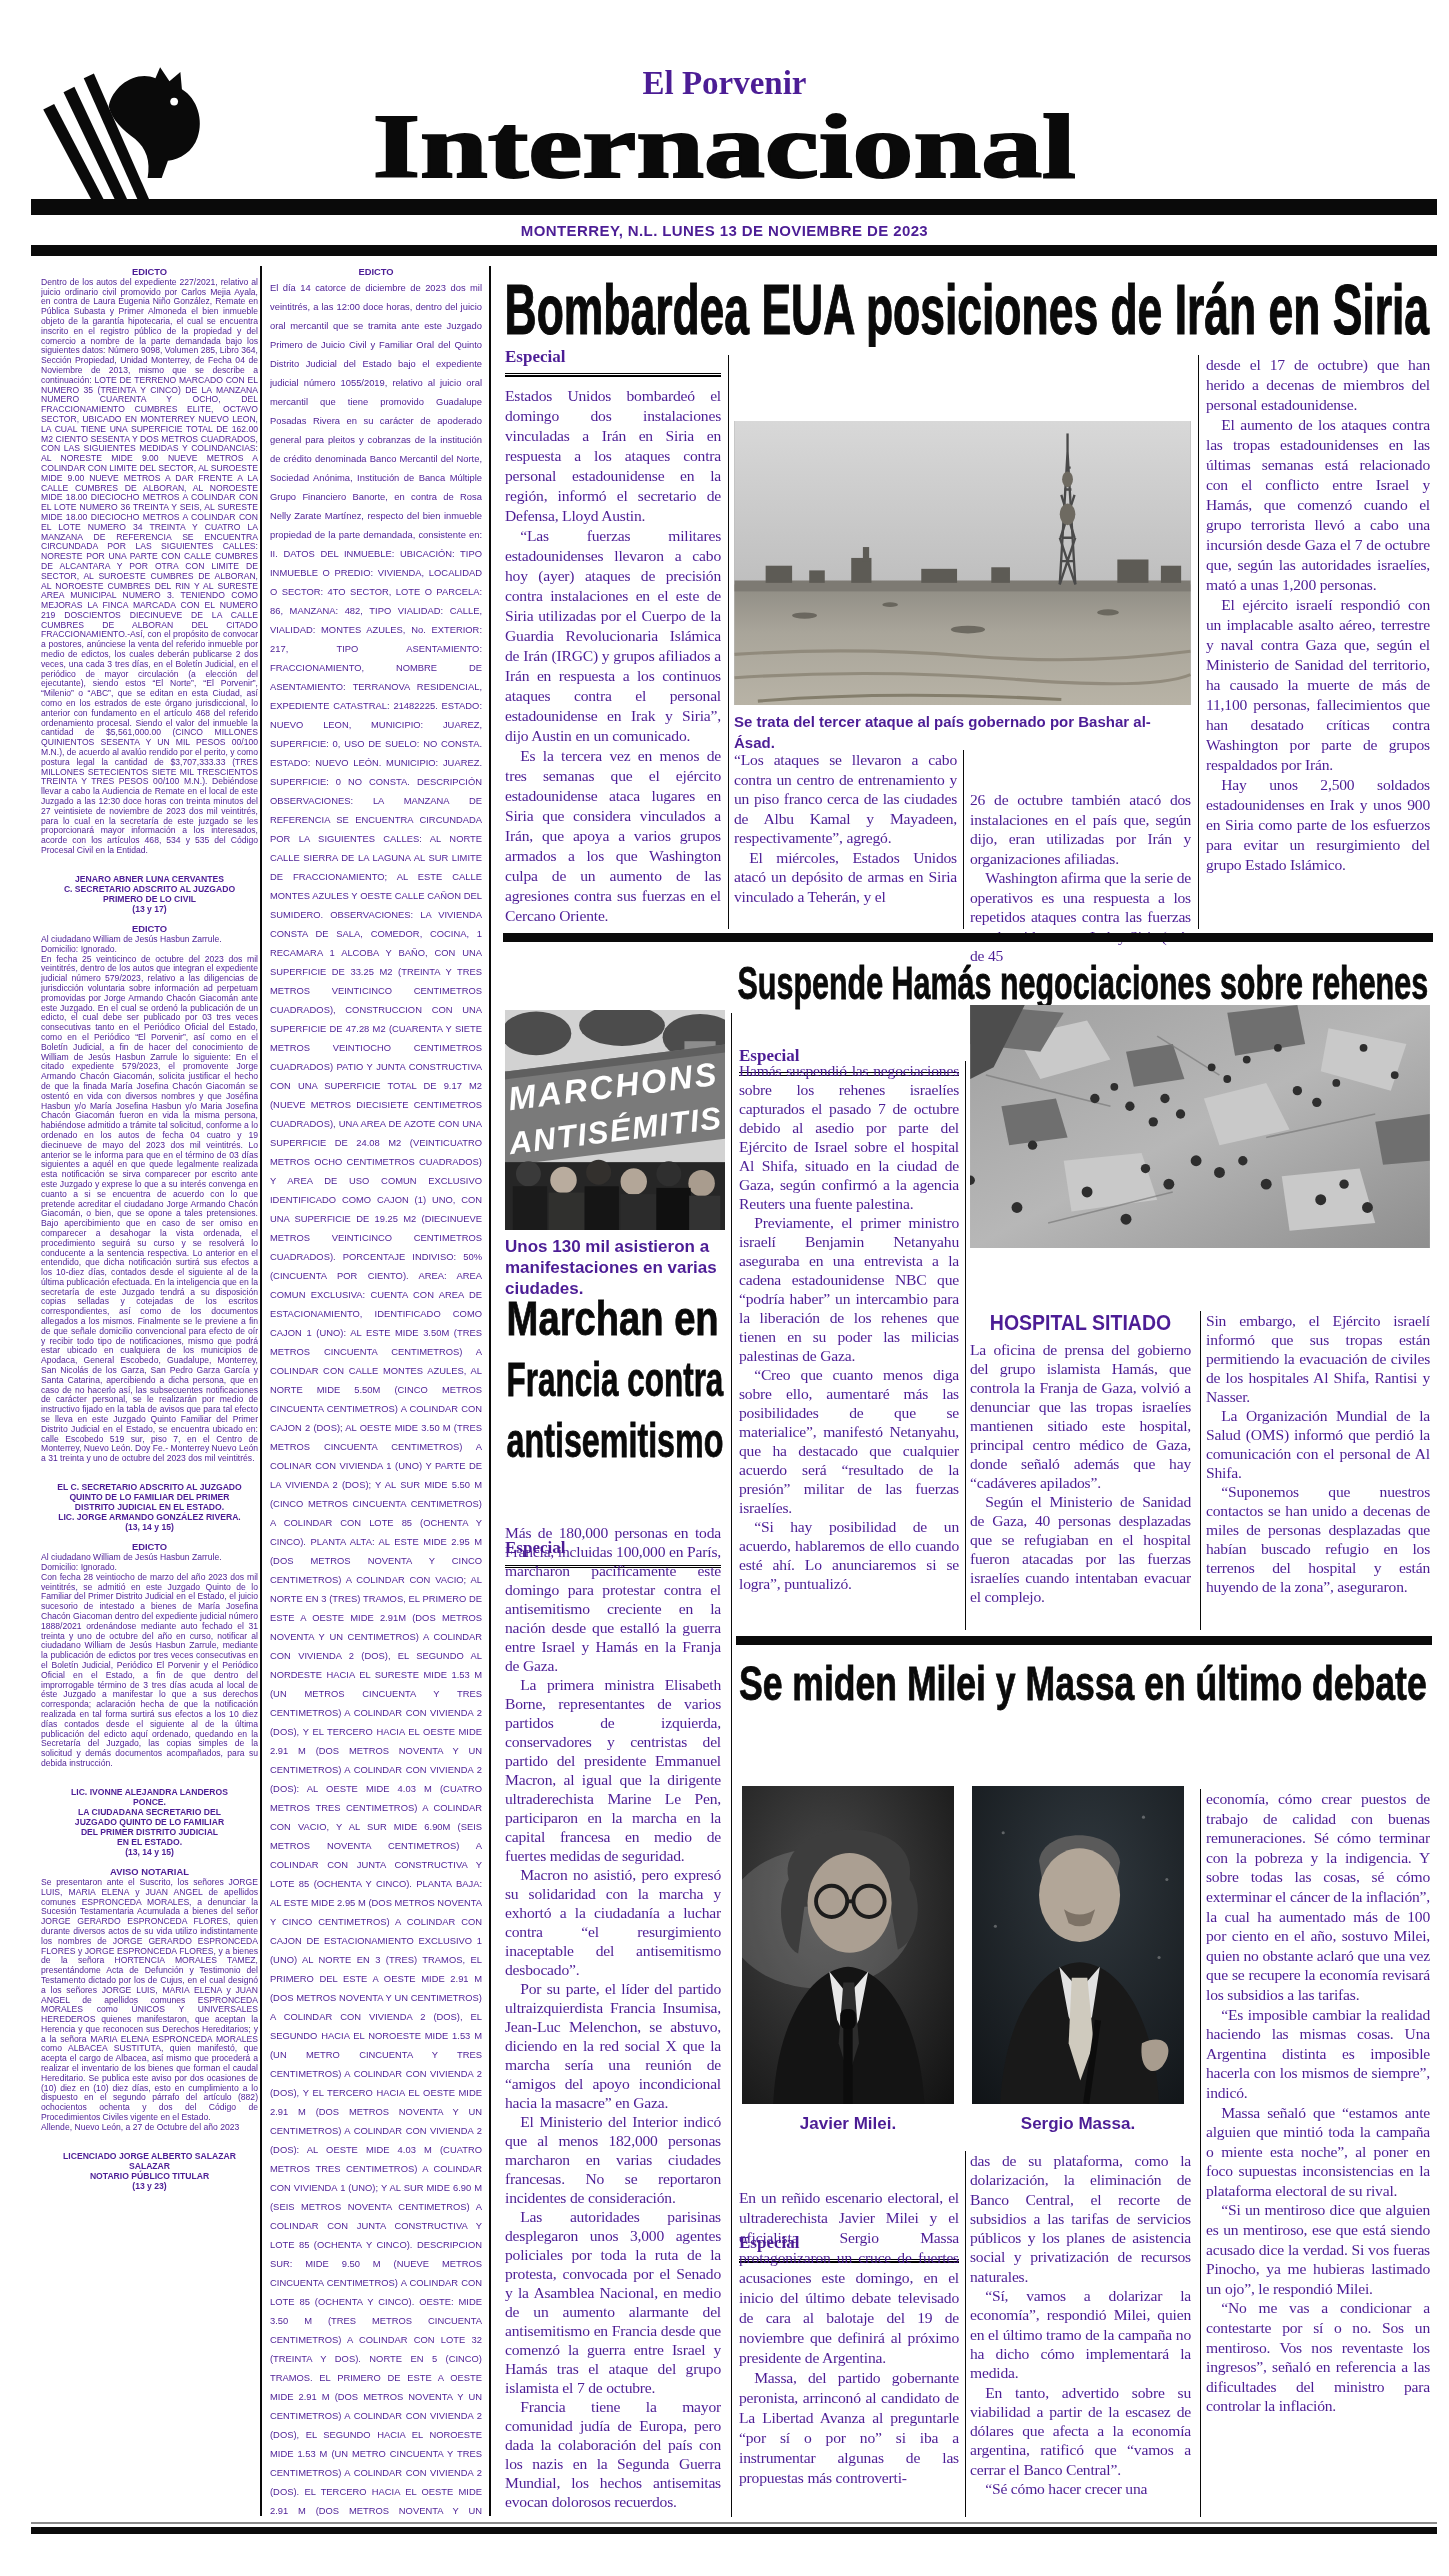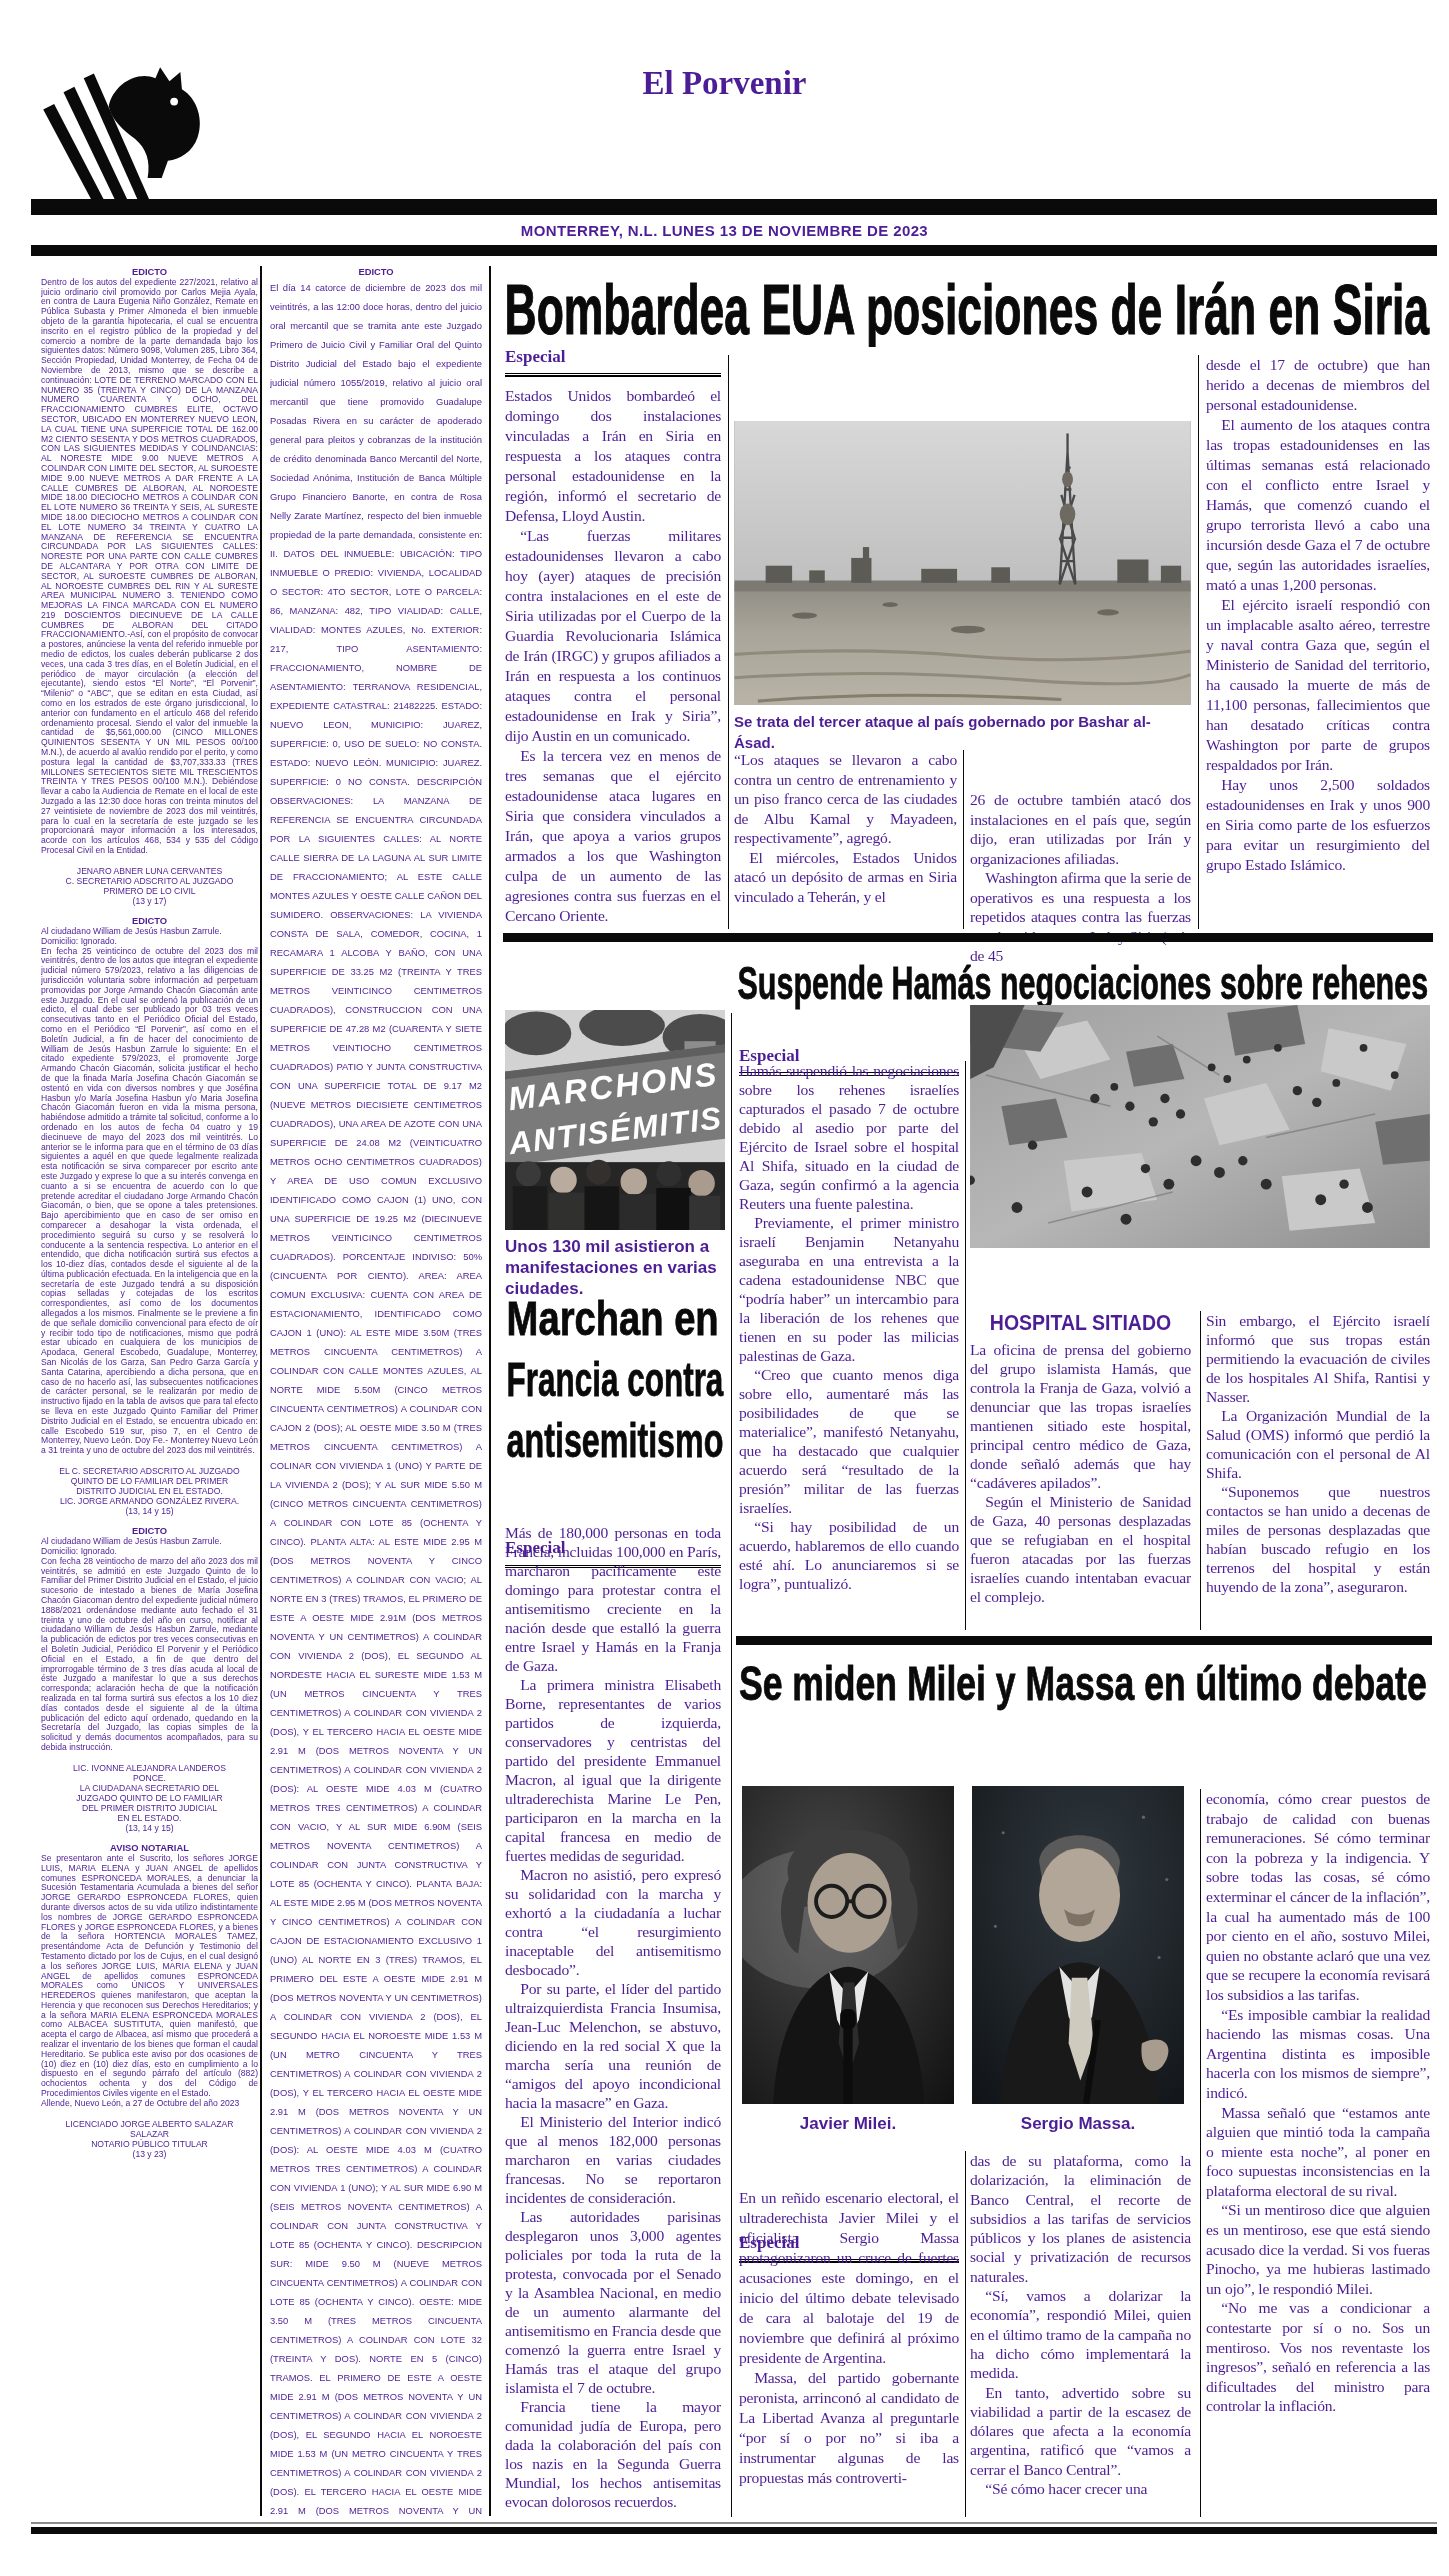--- a/index.html
+++ b/index.html
@@ -18,21 +18,21 @@
     font-size:33px; letter-spacing:0px; }
   .dateline { left:0; width:1449px; top:222px; text-align:center;
     font-weight:bold; font-size:15px; letter-spacing:0.4px; }
 
   
   .legal-col { top:266px; height:2252px; overflow:hidden; }
   .legal-col .notice { margin-bottom:9.4px; }
   .notice-head { text-align:center; font-weight:bold; font-size:9.4px; margin-bottom:0.8px; }
   .notice-body { font-size:8.6px; line-height:9.8px; text-align:justify; white-space:pre-line; }
   .legal2 .notice-body { font-size:9.4px; line-height:19px; }
-  .notice-sig { text-align:center; font-weight:normal; font-size:8.6px; line-height:10px; white-space:pre-line; margin-top:10px; }
+  .notice-sig { text-align:center; font-weight:bold; font-size:8.6px; line-height:10px; white-space:pre-line; margin-top:18px; }
   .legal2 .notice-sig { font-size:9.4px; line-height:11.3px; }
 
   
   .article-body { font-family:"Liberation Serif","DejaVu Serif",serif;
     font-size:15.6px; line-height:19.5px; text-align:justify; white-space:pre-line;
     overflow:hidden; letter-spacing:-0.2px; }
   .byline { font-family:"Liberation Serif","DejaVu Serif",serif; font-weight:bold;
     font-size:17px; padding-bottom:6.2px; border-bottom:0.8px solid #000; position:relative; }
   .byline::after { content:""; position:absolute; left:0; right:0; bottom:-3.9px; height:1.6px; background:#000; }
   .caption { font-weight:bold; line-height:21px; }
@@ -57,20 +57,25 @@
         <polygon points="34,40 48,33 118,182 102,182"></polygon>
         <polygon points="60,22 73,16 146,182 131,182"></polygon>
         <path d="M92 58 C 98 30, 128 12, 152 22 L 158 8 L 170 26 L 184 14 L 186 36 C 206 48, 214 76, 206 98 C 200 116, 184 126, 168 128 L 160 150 L 142 150 C 146 128, 140 112, 126 100 C 110 88, 96 76, 92 58 Z"></path>
         <circle cx="176" cy="52" r="5" fill="#fff"></circle>
       </g>
     </svg>
   </div>
 
   <div class="abs kicker">El Porvenir</div>
 
+  <div class="abs" style="left:368px; top:95px; width:714px; height:104px;">
+    <svg width="714" height="104" viewBox="0 0 916 134">
+      <text class="serif" x="4" y="106" font-size="118" font-weight="bold" fill="#0a0a0a" stroke="#0a0a0a" stroke-width="2.5" textLength="906" lengthAdjust="spacingAndGlyphs">Internacional</text>
+    </svg>
+  </div>
 
   <div class="abs bar" style="left:31px; top:199px; width:1406px; height:15.6px;"></div>
   <div class="abs dateline">MONTERREY, N.L. LUNES 13 DE NOVIEMBRE DE 2023</div>
   <div class="abs bar" style="left:31px; top:245px; width:1406px; height:11px;"></div>
 
   <div class="abs legal-col" style="left:41px; width:217px;">
     <div class="notice">
       <div class="notice-head">EDICTO</div>
       <div class="notice-body">Dentro de los autos del expediente 227/2021, relativo al juicio ordinario civil promovido por Carlos Mejia Ayala, en contra de Laura Eugenia Niño González, Remate en Pública Subasta y Primer Almoneda el bien inmueble objeto de la garantía hipotecaria, el cual se encuentra inscrito en el registro público de la propiedad y del comercio a nombre de la parte demandada bajo los siguientes datos: Número 9098, Volumen 285, Libro 364, Sección Propiedad, Unidad Monterrey, de Fecha 04 de Noviembre de 2013, mismo que se describe a continuación: LOTE DE TERRENO MARCADO CON EL NUMERO 35 (TREINTA Y CINCO) DE LA MANZANA NUMERO CUARENTA Y OCHO, DEL FRACCIONAMIENTO CUMBRES ELITE, OCTAVO SECTOR, UBICADO EN MONTERREY NUEVO LEON, LA CUAL TIENE UNA SUPERFICIE TOTAL DE 162.00 M2 CIENTO SESENTA Y DOS METROS CUADRADOS, CON LAS SIGUIENTES MEDIDAS Y COLINDANCIAS: AL NORESTE MIDE 9.00 NUEVE METROS A COLINDAR CON LIMITE DEL SECTOR, AL SUROESTE MIDE 9.00 NUEVE METROS A DAR FRENTE A LA CALLE CUMBRES DE ALBORAN, AL NOROESTE MIDE 18.00 DIECIOCHO METROS A COLINDAR CON EL LOTE NUMERO 36 TREINTA Y SEIS, AL SURESTE MIDE 18.00 DIECIOCHO METROS A COLINDAR CON EL LOTE NUMERO 34 TREINTA Y CUATRO LA MANZANA DE REFERENCIA SE ENCUENTRA CIRCUNDADA POR LAS SIGUIENTES CALLES: NORESTE POR UNA PARTE CON CALLE CUMBRES DE ALCANTARA Y POR OTRA CON LIMITE DE SECTOR, AL SUROESTE CUMBRES DE ALBORAN, AL NOROESTE CUMBRES DEL RIN Y AL SURESTE AREA MUNICIPAL NUMERO 3. TENIENDO COMO MEJORAS LA FINCA MARCADA CON EL NUMERO 219 DOSCIENTOS DIECINUEVE DE LA CALLE CUMBRES DE ALBORAN DEL CITADO FRACCIONAMIENTO.-Así, con el propósito de convocar a postores, anúnciese la venta del referido inmueble por medio de edictos, los cuales deberán publicarse 2 dos veces, una cada 3 tres días, en el Boletín Judicial, en el periódico de mayor circulación (a elección del ejecutante), siendo estos “El Norte”, “El Porvenir”, “Milenio” o “ABC”, que se editan en esta Ciudad, así como en los estrados de este órgano jurisdiccional, lo anterior con fundamento en el artículo 468 del referido ordenamiento procesal. Siendo el valor del inmueble la cantidad de $5,561,000.00 (CINCO MILLONES QUINIENTOS SESENTA Y UN MIL PESOS 00/100 M.N.), de acuerdo al avalúo rendido por el perito, y como postura legal la cantidad de $3,707,333.33 (TRES MILLONES SETECIENTOS SIETE MIL TRESCIENTOS TREINTA Y TRES PESOS 00/100 M.N.).  Debiéndose llevar a cabo la Audiencia de Remate en el local de este Juzgado a las 12:30 doce horas con treinta minutos del 27 veintisiete de noviembre de 2023 dos mil veintitrés, para lo cual en la secretaría de este juzgado se les proporcionará mayor información a los interesados, acorde con los artículos 468, 534 y 535 del Código Procesal Civil en la Entidad.</div>
       <div class="notice-sig">JENARO ABNER LUNA CERVANTES

